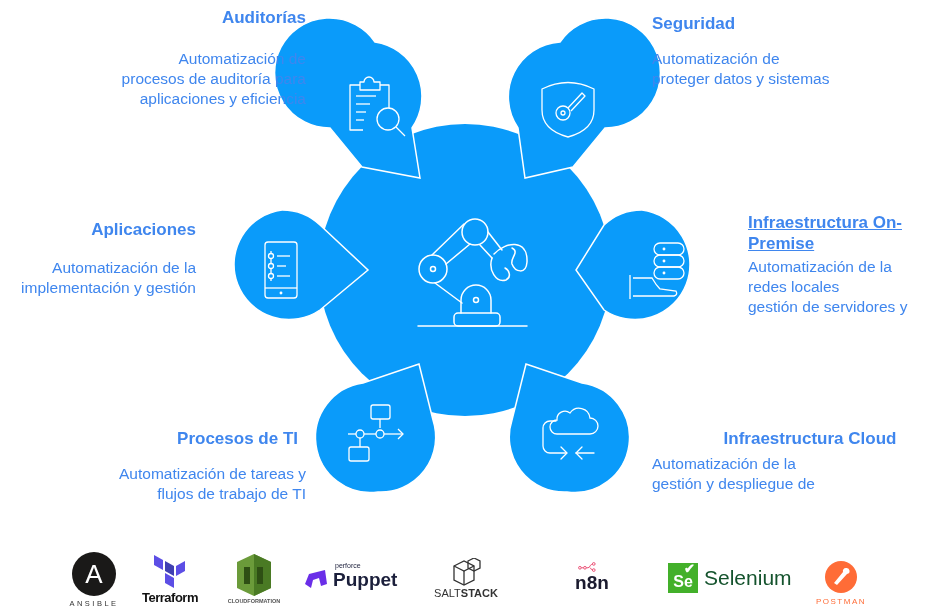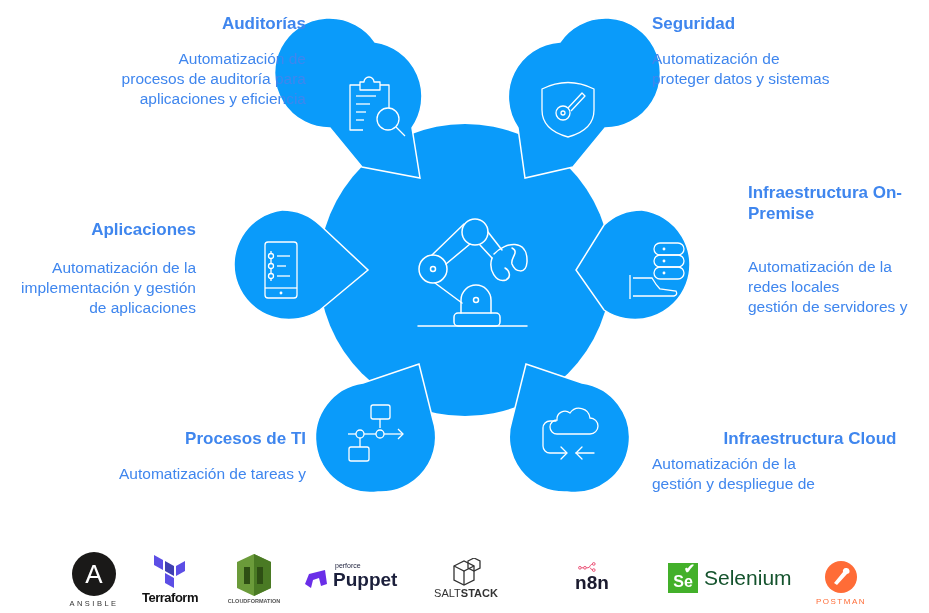--- a/index.html
+++ b/index.html
@@ -112,61 +112,61 @@
   <g fill="none" stroke="#fff" stroke-width="1.3" stroke-linecap="round">
     <path d="M 557 434 L 590 434 A 8 8 0 0 0 590 418 A 11 11 0 0 0 570 413 A 8 8 0 0 0 557 420 A 7 7 0 0 0 557 434 Z"></path>
     <path d="M 556 421 L 550 421 A 7 7 0 0 0 543 428 L 543 446 A 7 7 0 0 0 550 453 L 566 453"></path>
     <path d="M 561 447 L 567 453 L 561 459"></path>
     <line x1="576" y1="453" x2="594" y2="453"></line>
     <path d="M 582 447 L 576 453 L 582 459"></path>
   </g>
 </svg>
 
 <div>
-  <div class="title r" style="left:80px; top:13px; width:226px;text-align:right;">Auditorías</div>
+  <div class="title r" style="left:80px; top:7px; width:226px;text-align:right;">Auditorías</div>
   <div class="desc r" style="left:60px; top:49px; width:246px;">
     <div>Automatización de</div>
     <div>procesos de auditoría para</div>
     <div>aplicaciones y eficiencia</div>
   </div>
 </div>
 
 <div>
   <div class="title l" style="left:652px; top:13px; width:260px;">Seguridad</div>
   <div class="desc l" style="left:652px; top:49px; width:270px;">
     <div>Automatización de</div>
     <div>proteger datos y sistemas</div>
   </div>
 </div>
 
 <div>
   <div class="title r" style="left:20px; top:219px; width:176px;">Aplicaciones</div>
   <div class="desc r" style="left:0px; top:258px; width:196px;">
     <div>Automatización de la</div>
     <div>implementación y gestión</div>
-    <div>de aplicaciones</div>
-  </div>
-</div>
-
-<div>
-  <div class="title l" style="left:748px; top:182px; width:181px;">
+  </div>
+</div>
+
+<div>
+  <div class="title l" style="left:748px; top:212px; width:181px;text-decoration:underline;">
     <div>Infraestructura On-</div>
     <div>Premise</div>
   </div>
   <div class="desc l" style="left:748px; top:257px; width:181px;">
     <div>Automatización de la</div>
     <div>redes locales</div>
     <div>gestión de servidores y</div>
   </div>
 </div>
 
 <div>
-  <div class="title r" style="left:80px; top:428px; width:226px;">Procesos de TI</div>
+  <div class="title r" style="left:72px; top:428px; width:226px;">Procesos de TI</div>
   <div class="desc r" style="left:60px; top:464px; width:246px;">
     <div>Automatización de tareas y</div>
+    <div>flujos de trabajo de TI</div>
   </div>
 </div>
 
 <div>
   <div class="title l" style="left:680px; top:428px; width:260px;text-align:center;">Infraestructura Cloud</div>
   <div class="desc l" style="left:652px; top:454px; width:260px;">
     <div>Automatización de la</div>
     <div>gestión y despliegue de</div>
   </div>
 </div>

